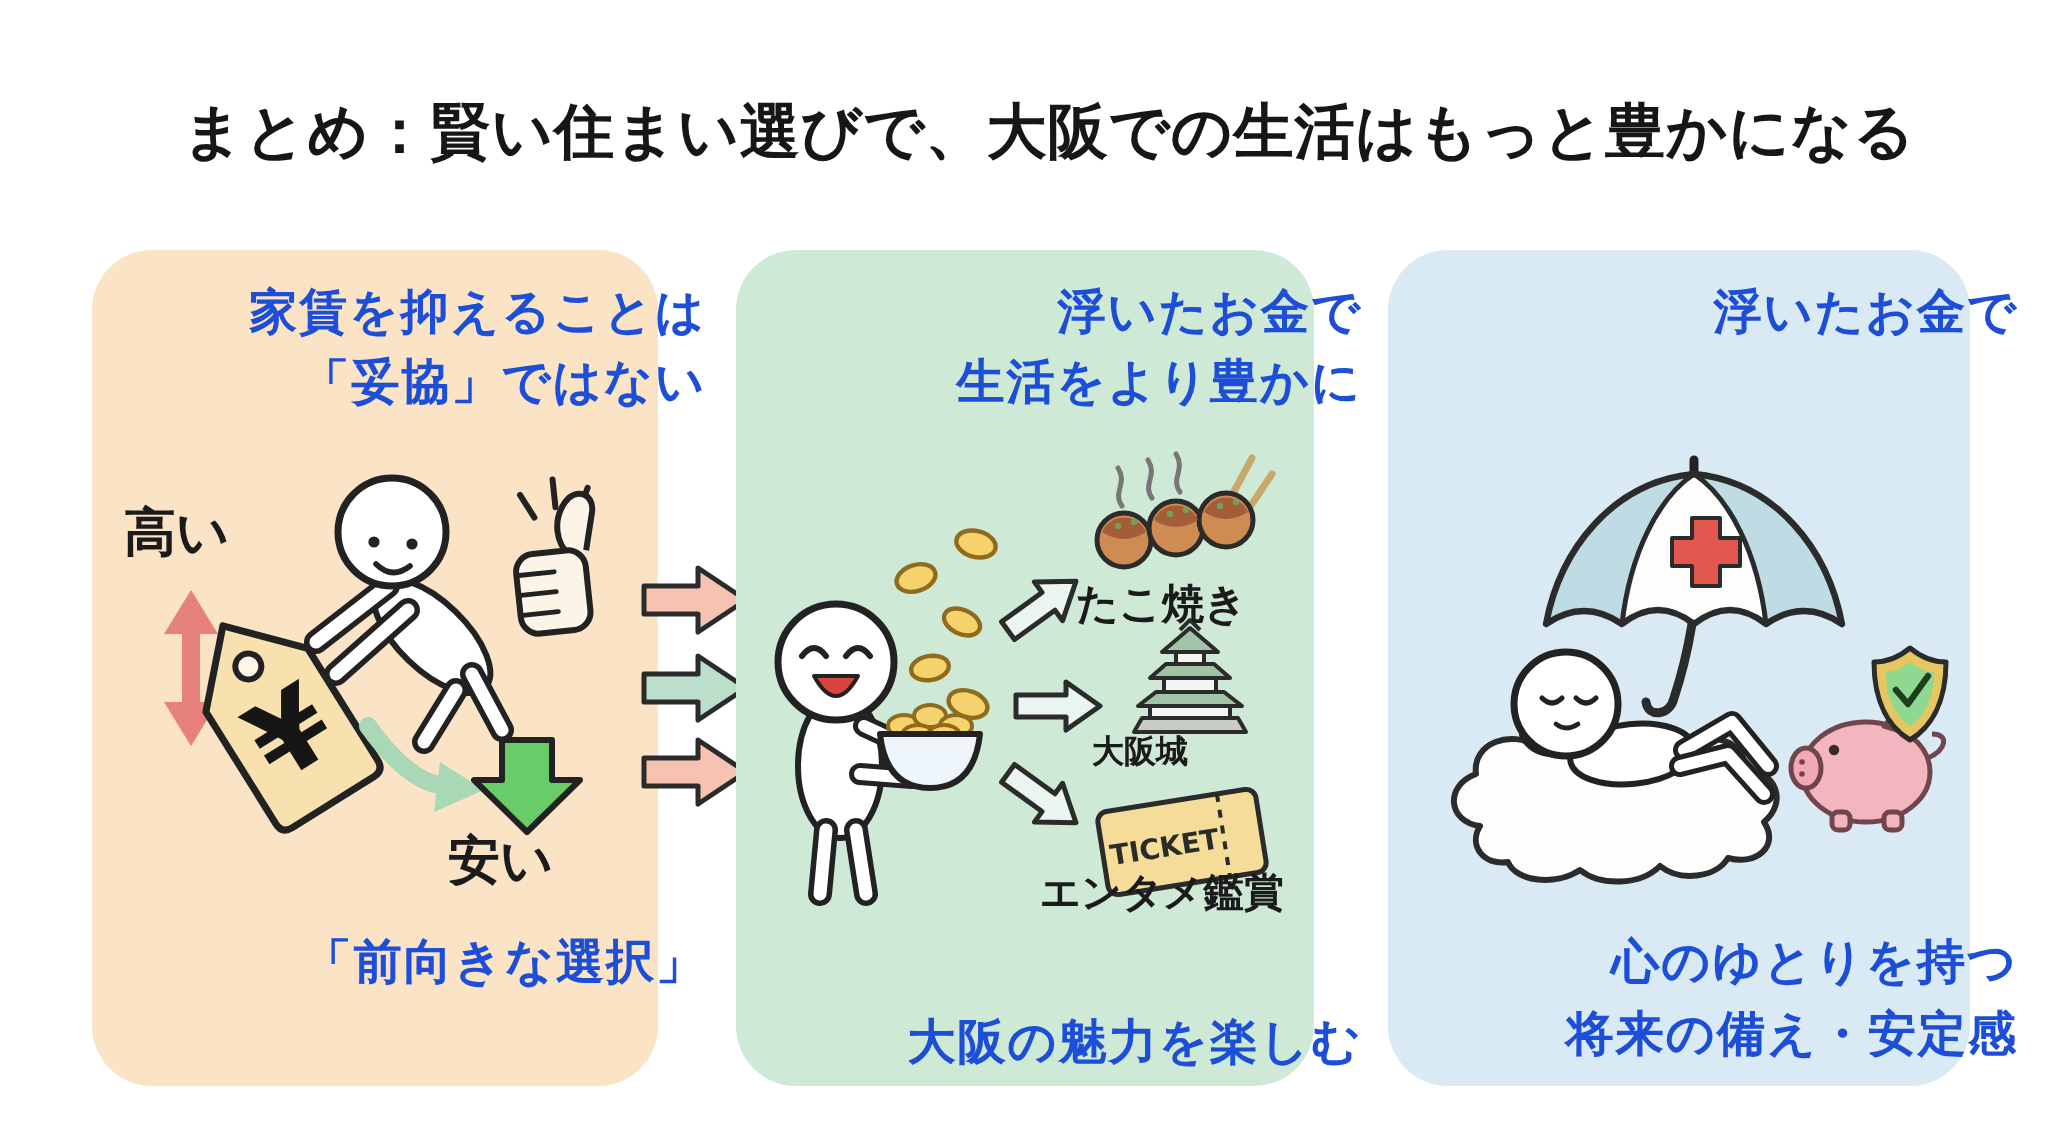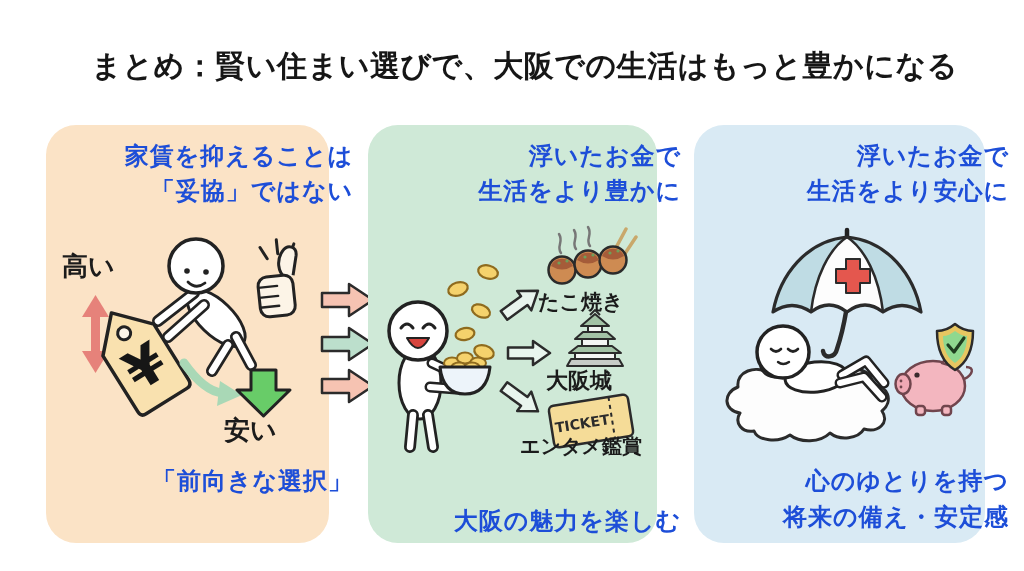--- a/index.html
+++ b/index.html
@@ -181,30 +181,29 @@
       </g>
 
       <g transform="translate(223,296) rotate(-9)">
         <rect x="-40" y="-21" width="80" height="42" rx="5" fill="#F5DC98" stroke="#2b2b2b" stroke-width="2.5"></rect>
         <line x1="21" y1="-21" x2="21" y2="21" stroke="#2b2b2b" stroke-width="2" stroke-dasharray="4,4"></line>
         <text x="-9" y="6" text-anchor="middle" font-size="14" font-weight="bold" fill="#2b2b2b">TICKET</text>
       </g>
     </svg>
 
     <div class="minilabel" style="left:170px;top:163px;width:112px;font-size:21px;">たこ焼き</div>
-    <div class="minilabel" style="left:178px;top:241px;width:100px;font-size:22px;">大阪城</div>
+    <div class="minilabel" style="left:178px;top:241px;width:100px;font-size:16px;">大阪城</div>
     <div class="minilabel" style="left:152px;top:308px;width:140px;font-size:20px;">エンタメ鑑賞</div>
 
     <div class="ptext footer single">大阪の魅力を楽しむ</div>
   </div>
 
   <div class="panel p3">
     <div class="ptext header">
       <div>浮いたお金で</div>
-      <div>生活をより安心に</div>
     </div>
 
     <svg class="illus" viewBox="0 0 291 418">
 
       <g>
         <line x1="153" y1="105" x2="153" y2="114" stroke="#222" stroke-width="4.5" stroke-linecap="round"></line>
         <path d="M153,112 C112,116 86,150 79,187 Q98,174 117,187 Q135,173 153,187 Q171,173 189,187 Q208,174 227,187 C220,150 194,116 153,112 Z" fill="#FDFDFD" stroke="none"></path>
         <path d="M153,112 C112,116 86,150 79,187 Q98,174 117,187 C121,152 135,124 153,112 Z" fill="#BFDCE4"></path>
         <path d="M153,112 C194,116 220,150 227,187 Q208,174 189,187 C185,152 171,124 153,112 Z" fill="#BFDCE4"></path>
         <path d="M153,112 C135,124 121,152 117,187 M153,112 C171,124 185,152 189,187" stroke="#2b2b2b" stroke-width="2.5" fill="none"></path>

